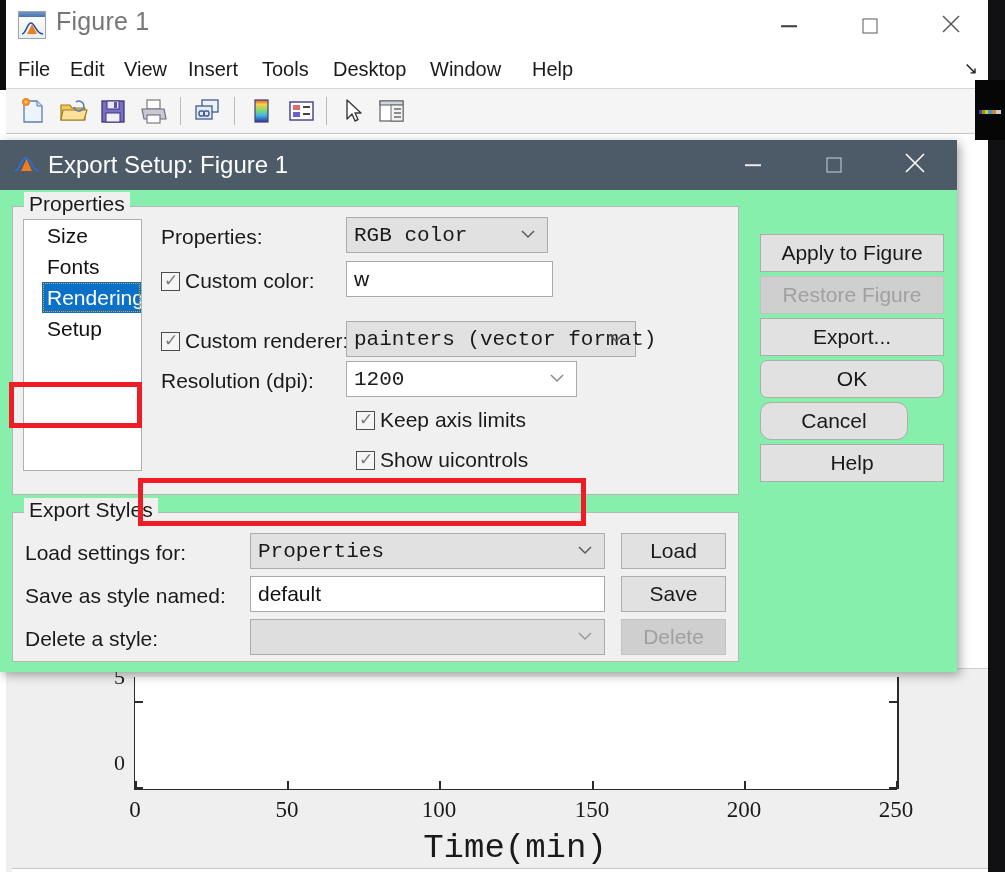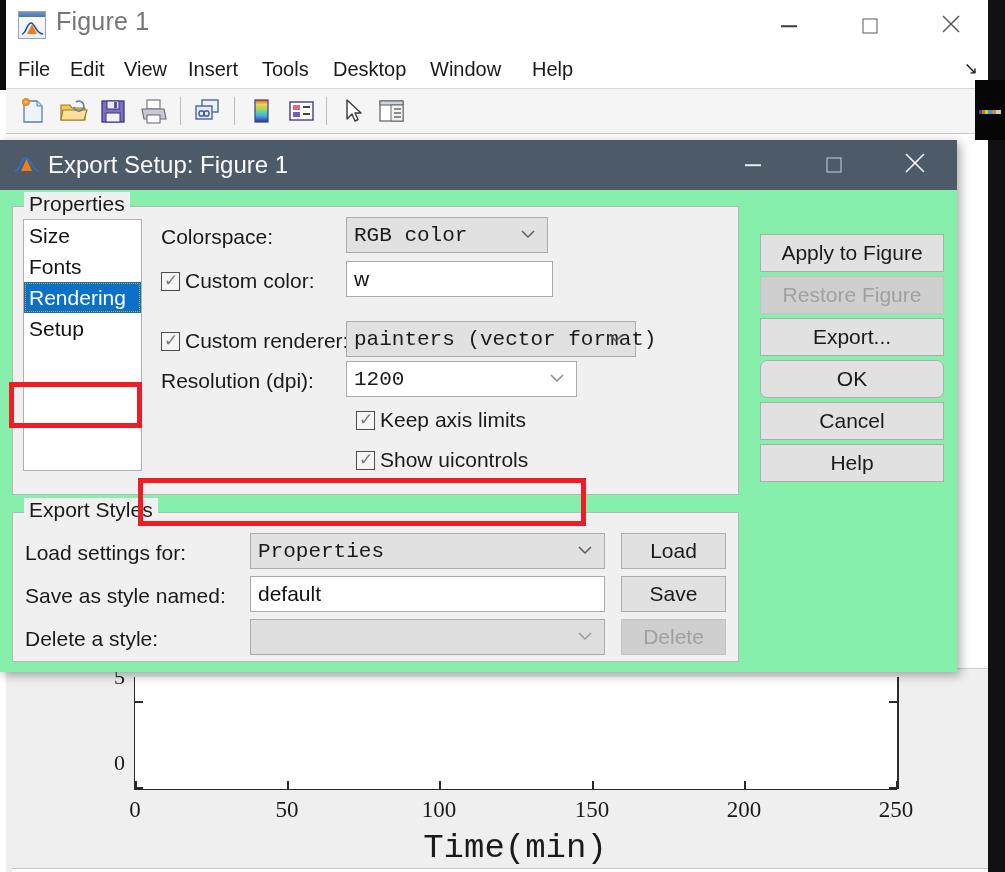--- a/index.html
+++ b/index.html
@@ -249,20 +249,21 @@
   #grp-styles { left: 12px; top: 372px; width: 725px; height: 148px; }
 
   #prop-list {
     position: absolute;
     left: 10px; top: 12px;
     width: 119px; height: 252px;
     background: #ffffff;
     border: 1px solid #b0b0b0;
     box-sizing: border-box;
     overflow: hidden;
+    padding-left: 18px;
   }
   .prop-item {
     height: 31px;
     line-height: 31px;
     padding-left: 5px;
     font-size: 21px;
     color: #111;
     white-space: nowrap;
   }
   .prop-item.selected {
@@ -555,21 +556,21 @@
     <div class="groupbox" id="grp-properties">
       <div class="group-legend">Properties</div>
 
       <div id="prop-list">
         <div class="prop-item">Size</div>
         <div class="prop-item">Fonts</div>
         <div class="prop-item selected">Rendering</div>
         <div class="prop-item">Setup</div>
       </div>
 
-      <div class="field-label" style="left:148px; top:18px;">Colorspace:</div>
+      <div class="field-label" style="left:148px; top:18px;">Properties:</div>
       <div class="combo" style="left:333px; top:10px; width:202px;">
         <span class="val">RGB color</span>
         <span class="arrow">
           <svg width="14" height="9" viewBox="0 0 14 9">
               <path d="M1,1 L7,7 L13,1" fill="none" stroke="#5c5c5c" stroke-width="1.5"></path>
             </svg>
         </span>
       </div>
 
       <div class="checkrow" style="left:148px; top:62px;">
@@ -651,20 +652,20 @@
             </svg>
         </span>
       </div>
       <div class="btn disabled" style="left:608px; top:106px; width:105px; height:36px;">Delete</div>
     </div>
 
     <div class="btn" style="left:760px; top:94px;  width:184px; height:38px;">Apply to Figure</div>
     <div class="btn disabled" style="left:760px; top:136px; width:184px; height:38px;">Restore Figure</div>
     <div class="btn" style="left:760px; top:178px; width:184px; height:38px;">Export...</div>
     <div class="btn" style="left:760px; top:220px; width:184px; height:38px;border-radius:7px;">OK</div>
-    <div class="btn" style="left:760px; top:262px; width:184px; height:38px;">Cancel</div>
+    <div class="btn" style="left:760px; top:262px; width:148px; height:38px;border-radius:11px;">Cancel</div>
     <div class="btn" style="left:760px; top:304px; width:184px; height:38px;">Help</div>
 
     <div class="annot" id="annot-rendering"></div>
     <div class="annot" id="annot-resolution"></div>
   </div>
 
 </div>
 
 </body></html>

